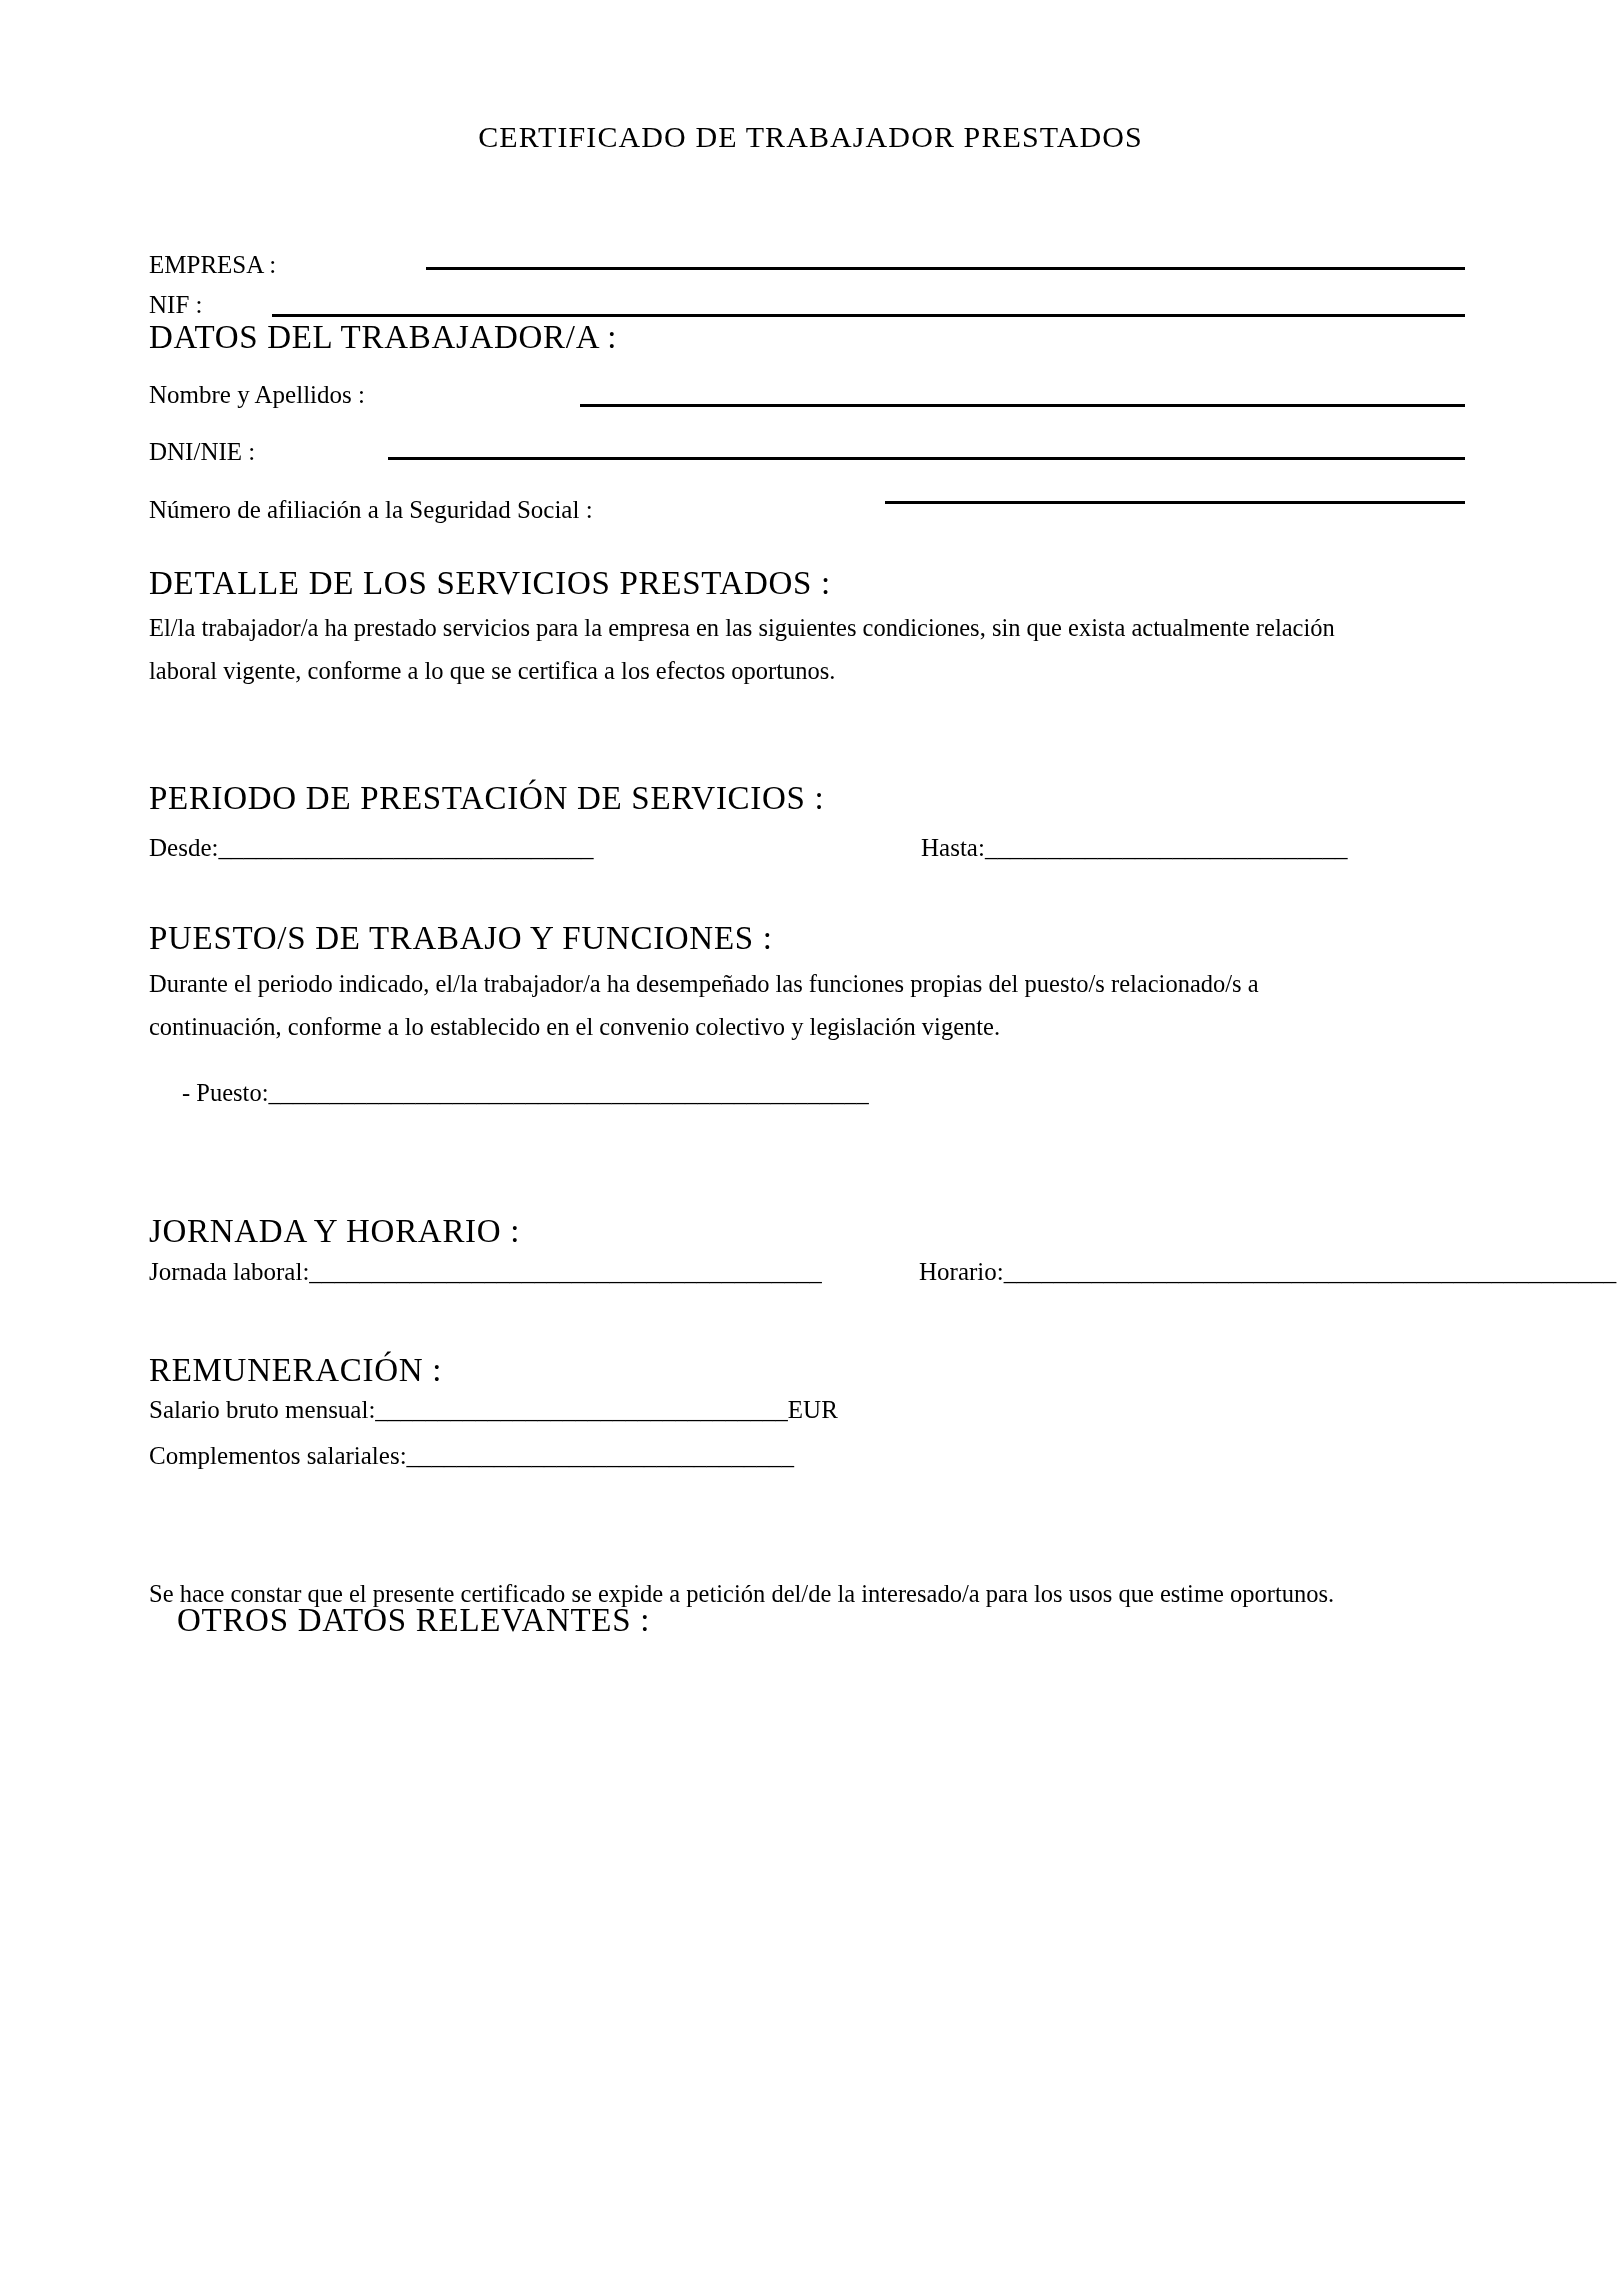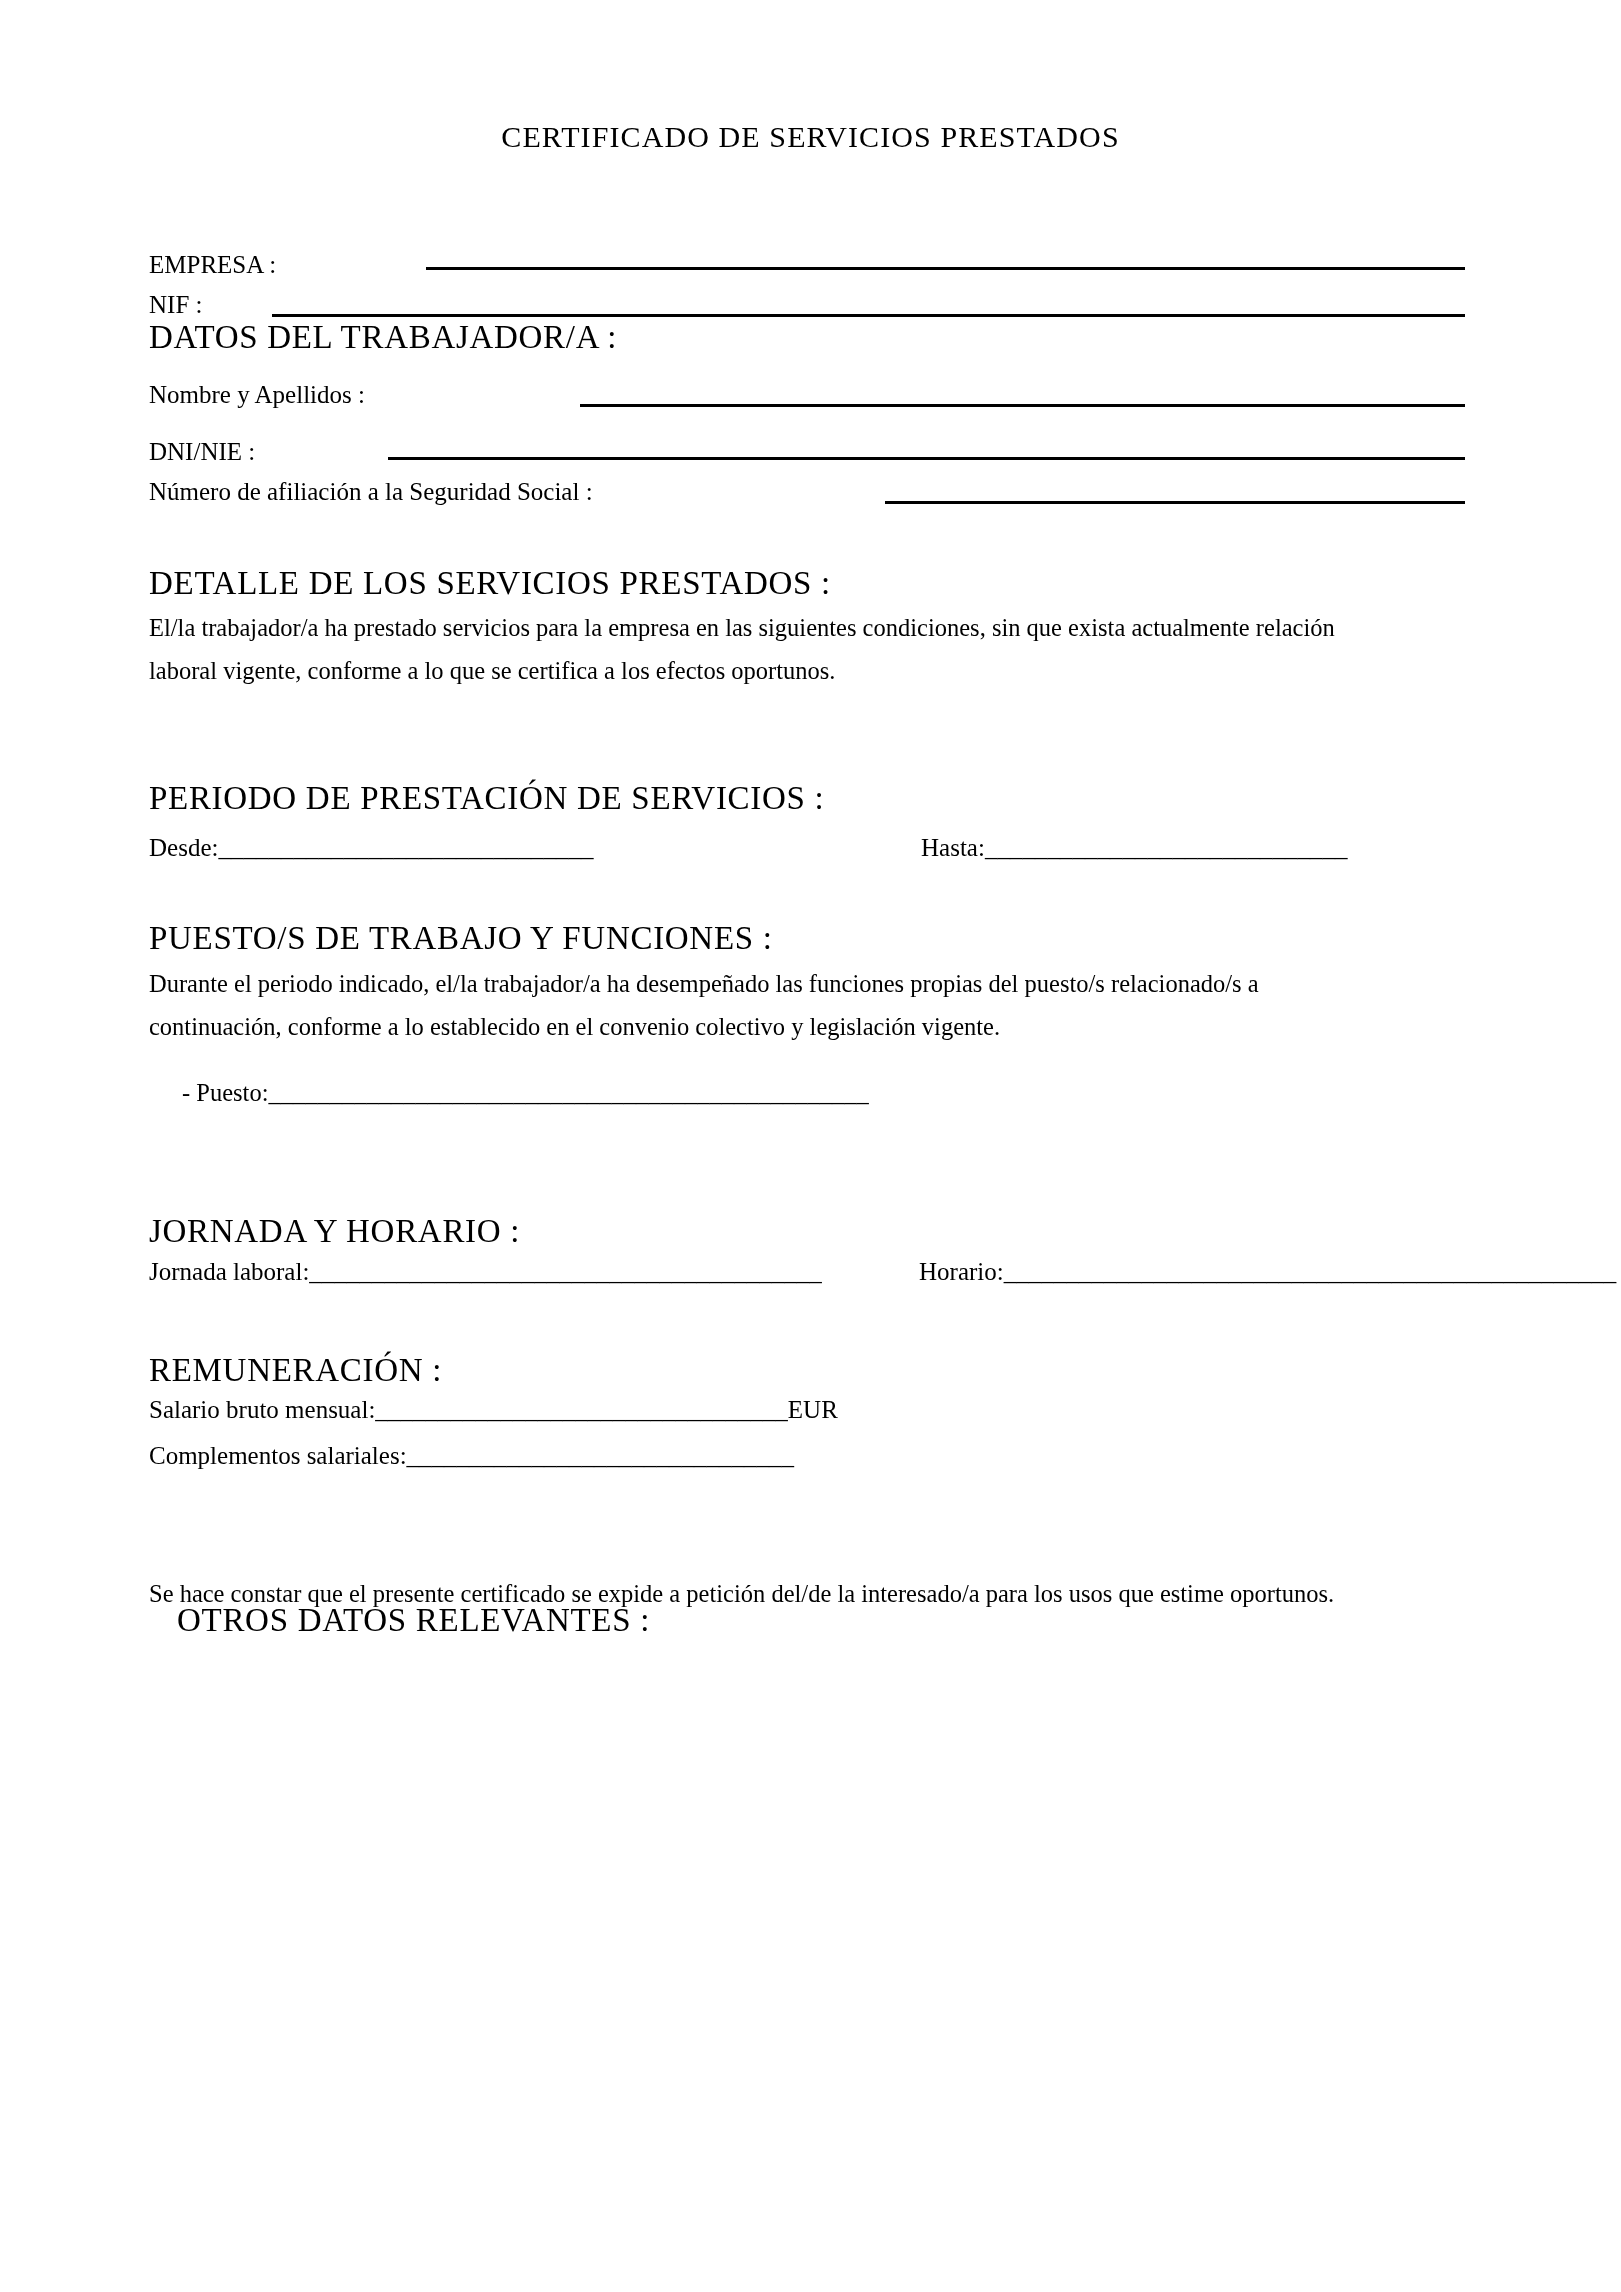--- a/index.html
+++ b/index.html
@@ -71,37 +71,37 @@
   
   .fill {
     letter-spacing: 0px;
   }
 </style>
 </head>
 <body>
 
 <div class="page">
 
-  <div class="doc-title">CERTIFICADO DE SERVICIOS PRESTADOS</div>
+  <div class="doc-title">CERTIFICADO DE TRABAJADOR PRESTADOS</div>
 
   <div class="row" style="top:252px;">EMPRESA :</div>
   <div class="rule" style="left:426px; top:267px; width:1039px;"></div>
 
   <div class="row" style="top:292px;">NIF :</div>
   <div class="rule" style="left:272px; top:314px; width:1193px;"></div>
 
   <div class="section-head" style="top:321px;">DATOS DEL TRABAJADOR/A :</div>
 
   <div class="row" style="top:382px;">Nombre y Apellidos :</div>
   <div class="rule" style="left:580px; top:404px; width:885px;"></div>
 
   <div class="row" style="top:439px;">DNI/NIE :</div>
   <div class="rule" style="left:388px; top:457px; width:1077px;"></div>
 
-  <div class="row" style="top:479px;text-align:center;">Número de afiliación a la Seguridad Social :</div>
+  <div class="row" style="top:497px;text-align:center;">Número de afiliación a la Seguridad Social :</div>
   <div class="rule" style="left:885px; top:501px; width:580px;"></div>
 
   <div class="section-head" style="top:567px;">DETALLE DE LOS SERVICIOS PRESTADOS :</div>
   <div class="para" style="top:606px;">El/la trabajador/a ha prestado servicios para la empresa en las siguientes condiciones, sin que exista actualmente relación laboral vigente, conforme a lo que se certifica a los efectos oportunos.</div>
 
   <div class="section-head" style="top:782px;">PERIODO DE PRESTACIÓN DE SERVICIOS :</div>
 
   <div class="row" style="top:835px;">
     <span>Desde:</span><span class="fill">______________________________</span>
   </div>

